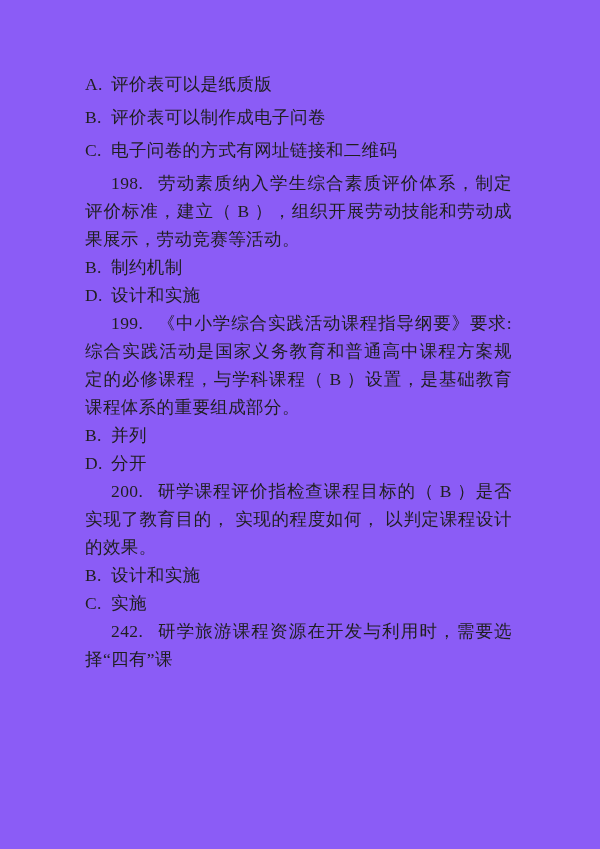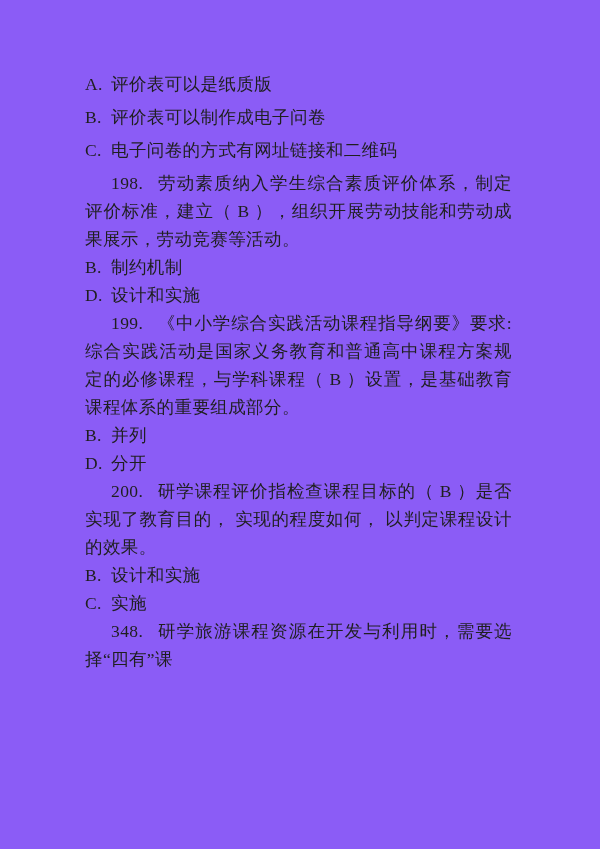--- a/index.html
+++ b/index.html
@@ -64,15 +64,15 @@
       <p class="option"><span class="opt-label">C.</span><span class="opt-text">电子问卷的方式有网址链接和二维码</span></p>
       <p class="question"><span class="qnum">198.</span><span class="qtext">劳动素质纳入学生综合素质评价体系，制定评价标准，建立（ B ），组织开展劳动技能和劳动成果展示，劳动竞赛等活动。</span></p>
       <p class="option"><span class="opt-label">B.</span><span class="opt-text">制约机制</span></p>
       <p class="option"><span class="opt-label">D.</span><span class="opt-text">设计和实施</span></p>
       <p class="question"><span class="qnum">199.</span><span class="qtext">《中小学综合实践活动课程指导纲要》要求: 综合实践活动是国家义务教育和普通高中课程方案规定的必修课程，与学科课程（ B ）设置，是基础教育课程体系的重要组成部分。</span></p>
       <p class="option"><span class="opt-label">B.</span><span class="opt-text">并列</span></p>
       <p class="option"><span class="opt-label">D.</span><span class="opt-text">分开</span></p>
       <p class="question"><span class="qnum">200.</span><span class="qtext">研学课程评价指检查课程目标的（ B ）是否实现了教育目的， 实现的程度如何， 以判定课程设计的效果。</span></p>
       <p class="option"><span class="opt-label">B.</span><span class="opt-text">设计和实施</span></p>
       <p class="option"><span class="opt-label">C.</span><span class="opt-text">实施</span></p>
-      <p class="question"><span class="qnum">348.</span><span class="qtext">研学旅游课程资源在开发与利用时，需要选择“四有”课</span></p>
+      <p class="question"><span class="qnum">242.</span><span class="qtext">研学旅游课程资源在开发与利用时，需要选择“四有”课</span></p>
     </div>
 </div>
 
 </body></html>

